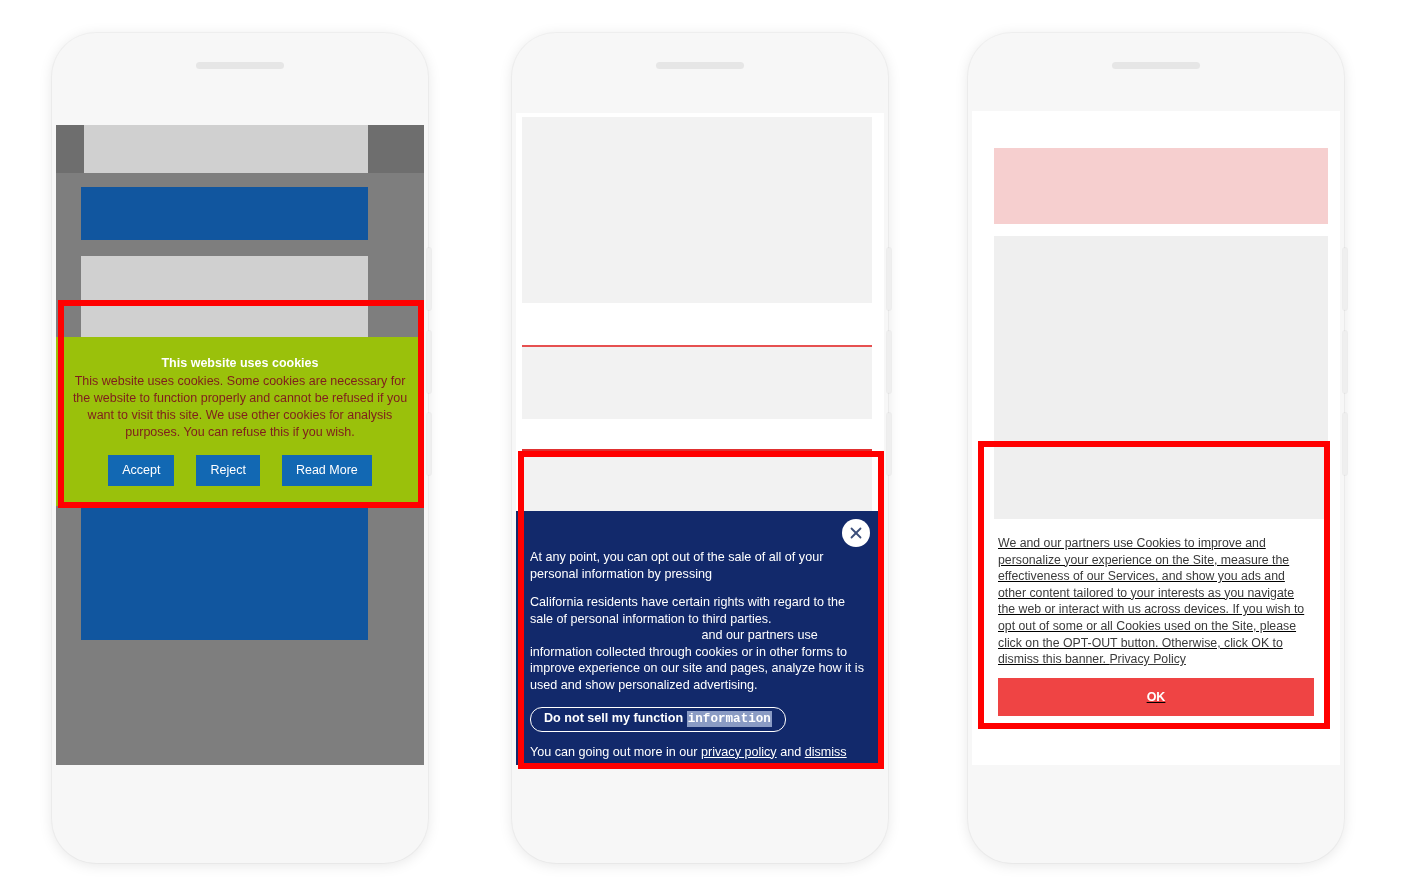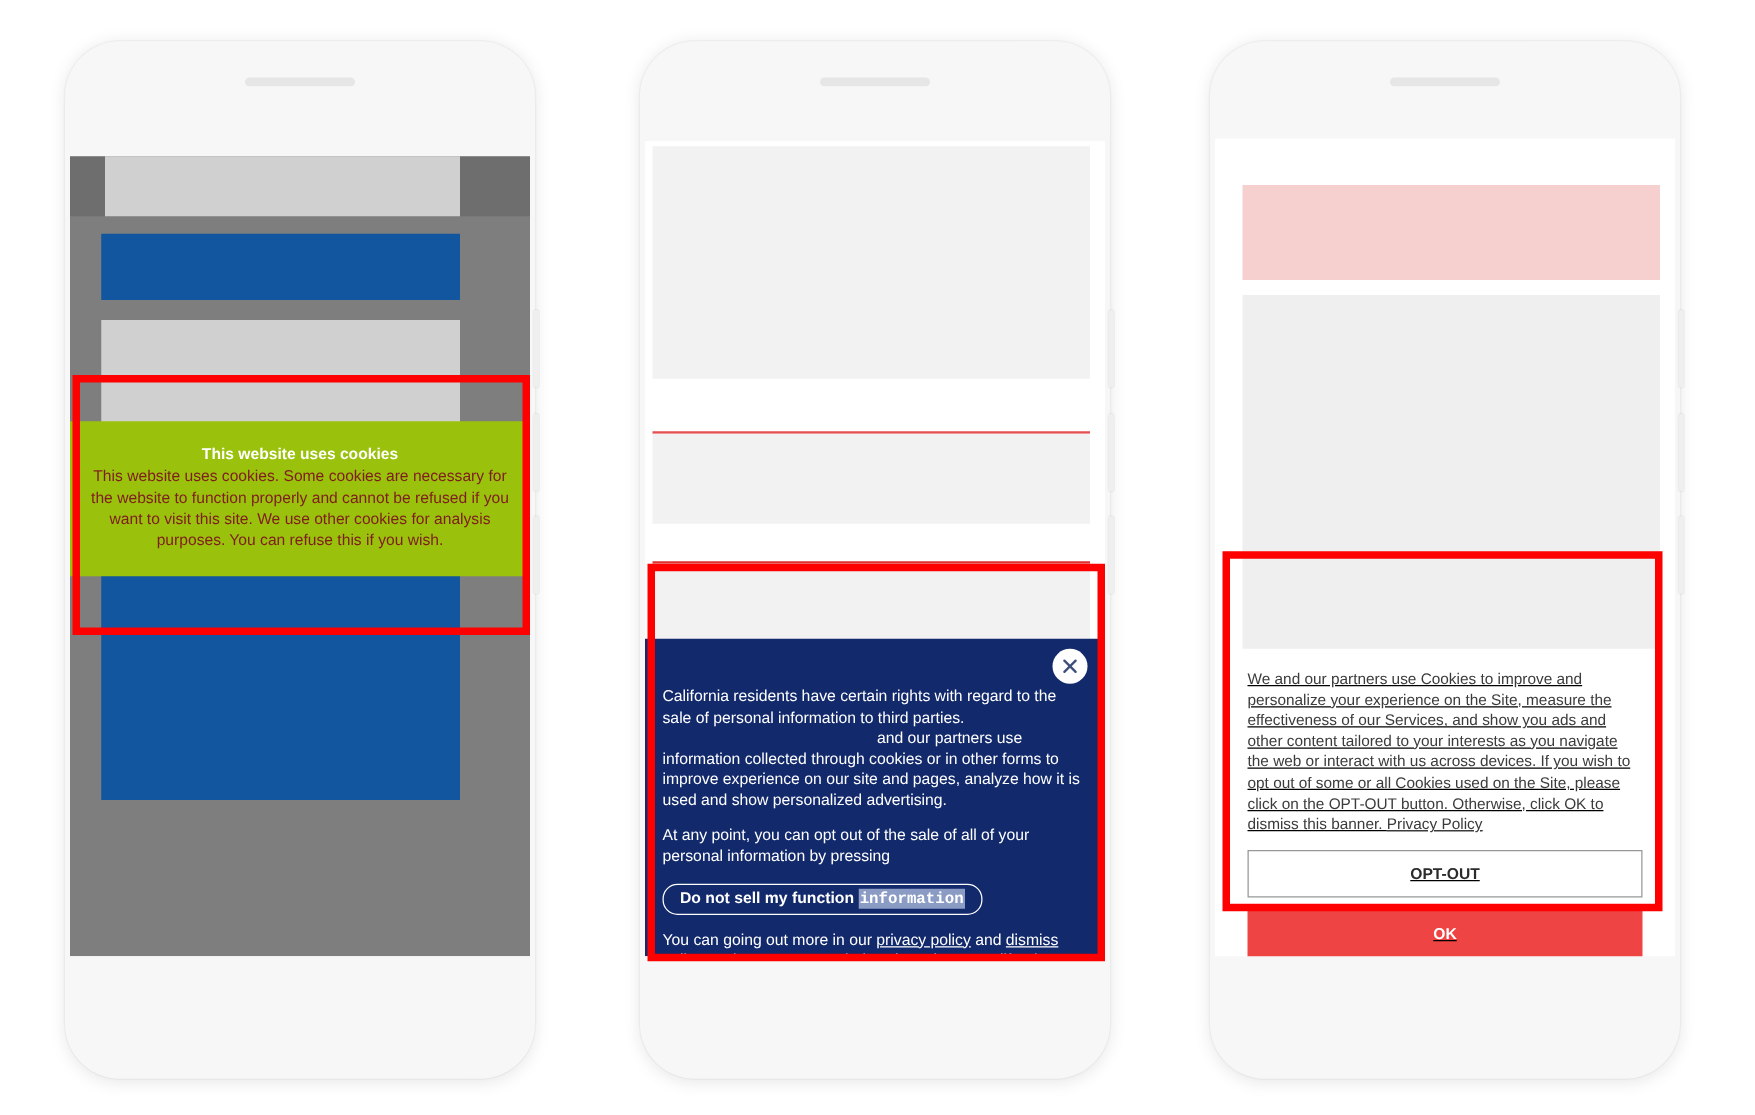--- a/index.html
+++ b/index.html
@@ -223,20 +223,25 @@
       <div class="block" style="left:28px; top:0; width:284px; height:48px; background:#d0d0d0;"></div>
       <div class="block" style="left:0; top:0; width:28px; height:48px; background:#6e6e6e;"></div>
       <div class="block" style="left:312px; top:0; width:56px; height:48px; background:#6e6e6e;"></div>
       <div class="block" style="left:25px; top:62px; width:287px; height:53px; background:#11569f;"></div>
       <div class="block" style="left:25px; top:131px; width:287px; height:124px; background:#d0d0d0;"></div>
       <div class="block" style="left:25px; top:303px; width:287px; height:212px; background:#11569f;"></div>
 
       <div class="green-banner" style="left:0px; top:212px; width:368px; height:82px; height:auto;padding-left:12px;">
         <div class="gb-title">This website uses cookies</div>
         <div class="gb-body">This website uses cookies. Some cookies are necessary for the website to function properly and cannot be refused if you want to visit this site. We use other cookies for analysis purposes. You can refuse this if you wish.</div>
+        <div class="gb-buttons">
+          <button class="gb-btn">Accept</button>
+          <button class="gb-btn">Reject</button>
+          <button class="gb-btn">Read More</button>
+        </div>
       </div>
     </div>
 
     <div class="highlight" style="left:6px; top:267px; width:366px; height:208px;"></div>
   </div>
 
   <div class="phone" style="left:512px; top:33px; width:376px; height:830px;">
     <div class="speaker"></div>
     <div class="btn-side" style="top:215px; height:62px;"></div>
     <div class="btn-side" style="top:298px; height:62px;"></div>
@@ -253,28 +258,28 @@
       <div class="block" style="left:356px; top:4px; width:6px; height:396px; background:#ffffff;"></div>
 
       <div class="navy-banner" style="left:0px; top:398px; width:368px; height:254px;">
         <div class="close-circle">
           <svg width="14" height="14" viewBox="0 0 14 14" aria-hidden="true">
             <line x1="2.5" y1="2.5" x2="11.5" y2="11.5" stroke="#3c4f7a" stroke-width="1.8" stroke-linecap="round"></line>
             <line x1="11.5" y1="2.5" x2="2.5" y2="11.5" stroke="#3c4f7a" stroke-width="1.8" stroke-linecap="round"></line>
           </svg>
         </div>
 
+        <p>At any point, you can opt out of the sale of all of your personal information by pressing</p>
+
         <p>
           <span>California residents have certain rights with regard to the sale of personal information to third parties.</span>
           <span class="masked"></span>
           <span>and our partners use information collected through cookies or in other forms to improve experience on our site and pages, analyze how it is used and show personalized advertising.</span>
         </p>
 
-        <p>At any point, you can opt out of the sale of all of your personal information by pressing</p>
-
         <button class="dns-pill"><span>Do not sell my function </span><span class="sel">information</span></button>
 
         <p><span>You can going out more in our </span><a href="#">privacy policy</a><span> and </span><a href="#">dismiss policy</a><span>, and manage your choices by going to ‘California resident – Do Not Sell’ at the bottom of any page.</span></p>
       </div>
     </div>
 
     <div class="highlight" style="left:6px; top:418px; width:366px; height:318px;"></div>
   </div>
 
   <div class="phone" style="left:968px; top:33px; width:376px; height:830px;">
@@ -284,21 +289,20 @@
     <div class="btn-side" style="top:380px; height:62px;"></div>
 
     <div class="screen" style="left:4px; top:78px; width:368px; height:654px;">
 
       <div class="block" style="left:0; top:0; width:368px; height:654px; background:#ffffff;"></div>
       <div class="block" style="left:22px; top:37px; width:334px; height:76px; background:#f6cfcf;"></div>
       <div class="block" style="left:22px; top:125px; width:334px; height:285px; background:#efefef;"></div>
 
       <div class="white-banner" style="left:12px; top:408px; width:344px; height:246px;">
         <div class="wb-text"><span>We and our partners use Cookies to improve and personalize your experience on the Site, measure the effectiveness of our Services, and show you ads and other content tailored to your interests as you navigate the web or interact with us across devices. If you wish to opt out of some or all Cookies used on the Site, please click on the OPT-OUT button. Otherwise, click OK to dismiss this banner. </span><a href="#">Privacy Policy</a></div>
-        <button class="wb-optout">OPT-OUT</button>
         <button class="wb-ok">OK</button>
       </div>
     </div>
 
     <div class="highlight" style="left:10px; top:408px; width:352px; height:288px;"></div>
   </div>
 
 </div>
 
 </body></html>

